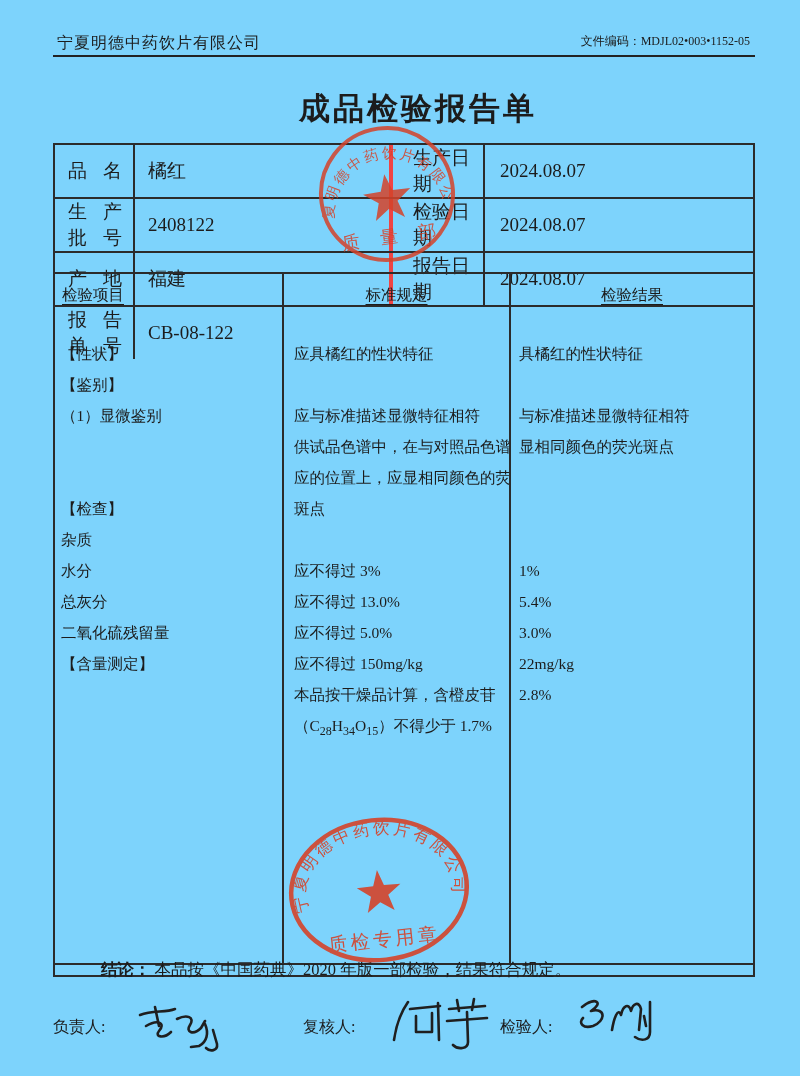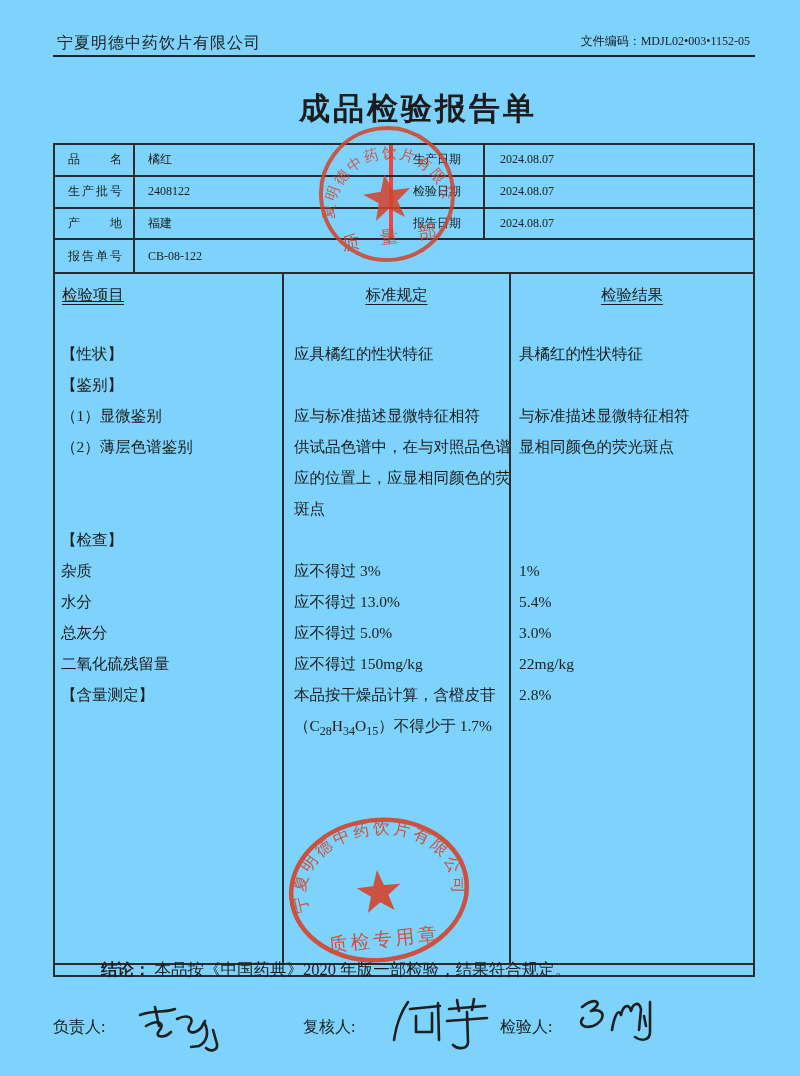--- a/index.html
+++ b/index.html
@@ -11,37 +11,37 @@
   .hdr-right { position:absolute; right:50px; top:33px; font-size:12px; }
   .hdr-rule  { position:absolute; left:53px; top:55px; width:702px; height:2px; background:#222; }
 
   
   .title { position:absolute; left:0; top:88px; width:100%; text-align:center;
            font-size:31px; font-weight:bold; letter-spacing:3px;padding-left:36px; }
 
   
   .info-table { position:absolute; left:53px; top:143px; width:702px; height:131px;
                 border:2px solid #2b2b2b; display:grid; grid-template-rows:repeat(4,1fr);
-                font-size:12px; background:transparent; }
+                font-size:19px; background:transparent; }
   .info-row { display:grid; grid-template-columns:80px 254px 96px 1fr; border-bottom:2px solid #2b2b2b; }
   .info-row:last-child { border-bottom:none; grid-template-columns:80px 1fr; }
   .ic { display:flex; align-items:center; padding-left:13px; }
   .ic.lbl  { border-right:2px solid #2b2b2b; }
   .ic.lbl span { display:inline-block; width:54px; text-align:justify; text-align-last:justify; }
   .ic.lbl2 { border-left:4px solid #ef4444; border-right:2px solid #2b2b2b; padding-left:20px; }
   .ic.val2 { padding-left:15px; }
 
   
   .main-table { position:absolute; left:53px; top:272px; width:702px; height:693px;
                 border:2px solid #2b2b2b; display:grid; grid-template-columns:227px 227px 1fr;
                 font-size:15.5px; }
   .mcol { padding-top:0; overflow:hidden; }
   .mcol + .mcol { border-left:2px solid #2b2b2b; }
   .mhead { height:42px; display:flex; align-items:center; }
-  .mhead.left { padding-left:7px;text-decoration:underline; }
+  .mhead.left { padding-left:7px; }
   .mhead.center { justify-content:center; }
   .mhead span { text-decoration:underline; text-underline-offset:4px; }
   .mlines { padding-top:22px; }
   .mline { height:31px; line-height:31px; white-space:nowrap; }
   .col-item  .mline { padding-left:6px; }
   .col-std   .mline { padding-left:10px; }
   .col-res   .mline { padding-left:8px; }
   sub.f { font-size:12px; line-height:0; }
 
   
@@ -108,21 +108,20 @@
   <div class="main-table">
 
     <div class="mcol col-item">
       <div class="mhead left">
           <span>检验项目</span>
         </div>
       <div class="mlines">
         <div class="mline">【性状】</div>
         <div class="mline">【鉴别】</div>
         <div class="mline">（1）显微鉴别</div>
-        <div class="mline">（2）薄层色谱鉴别</div>
         <div class="mline"></div>
         <div class="mline"></div>
         <div class="mline">【检查】</div>
         <div class="mline">杂质</div>
         <div class="mline">水分</div>
         <div class="mline">总灰分</div>
         <div class="mline">二氧化硫残留量</div>
         <div class="mline">【含量测定】</div>
       </div>
     </div>

